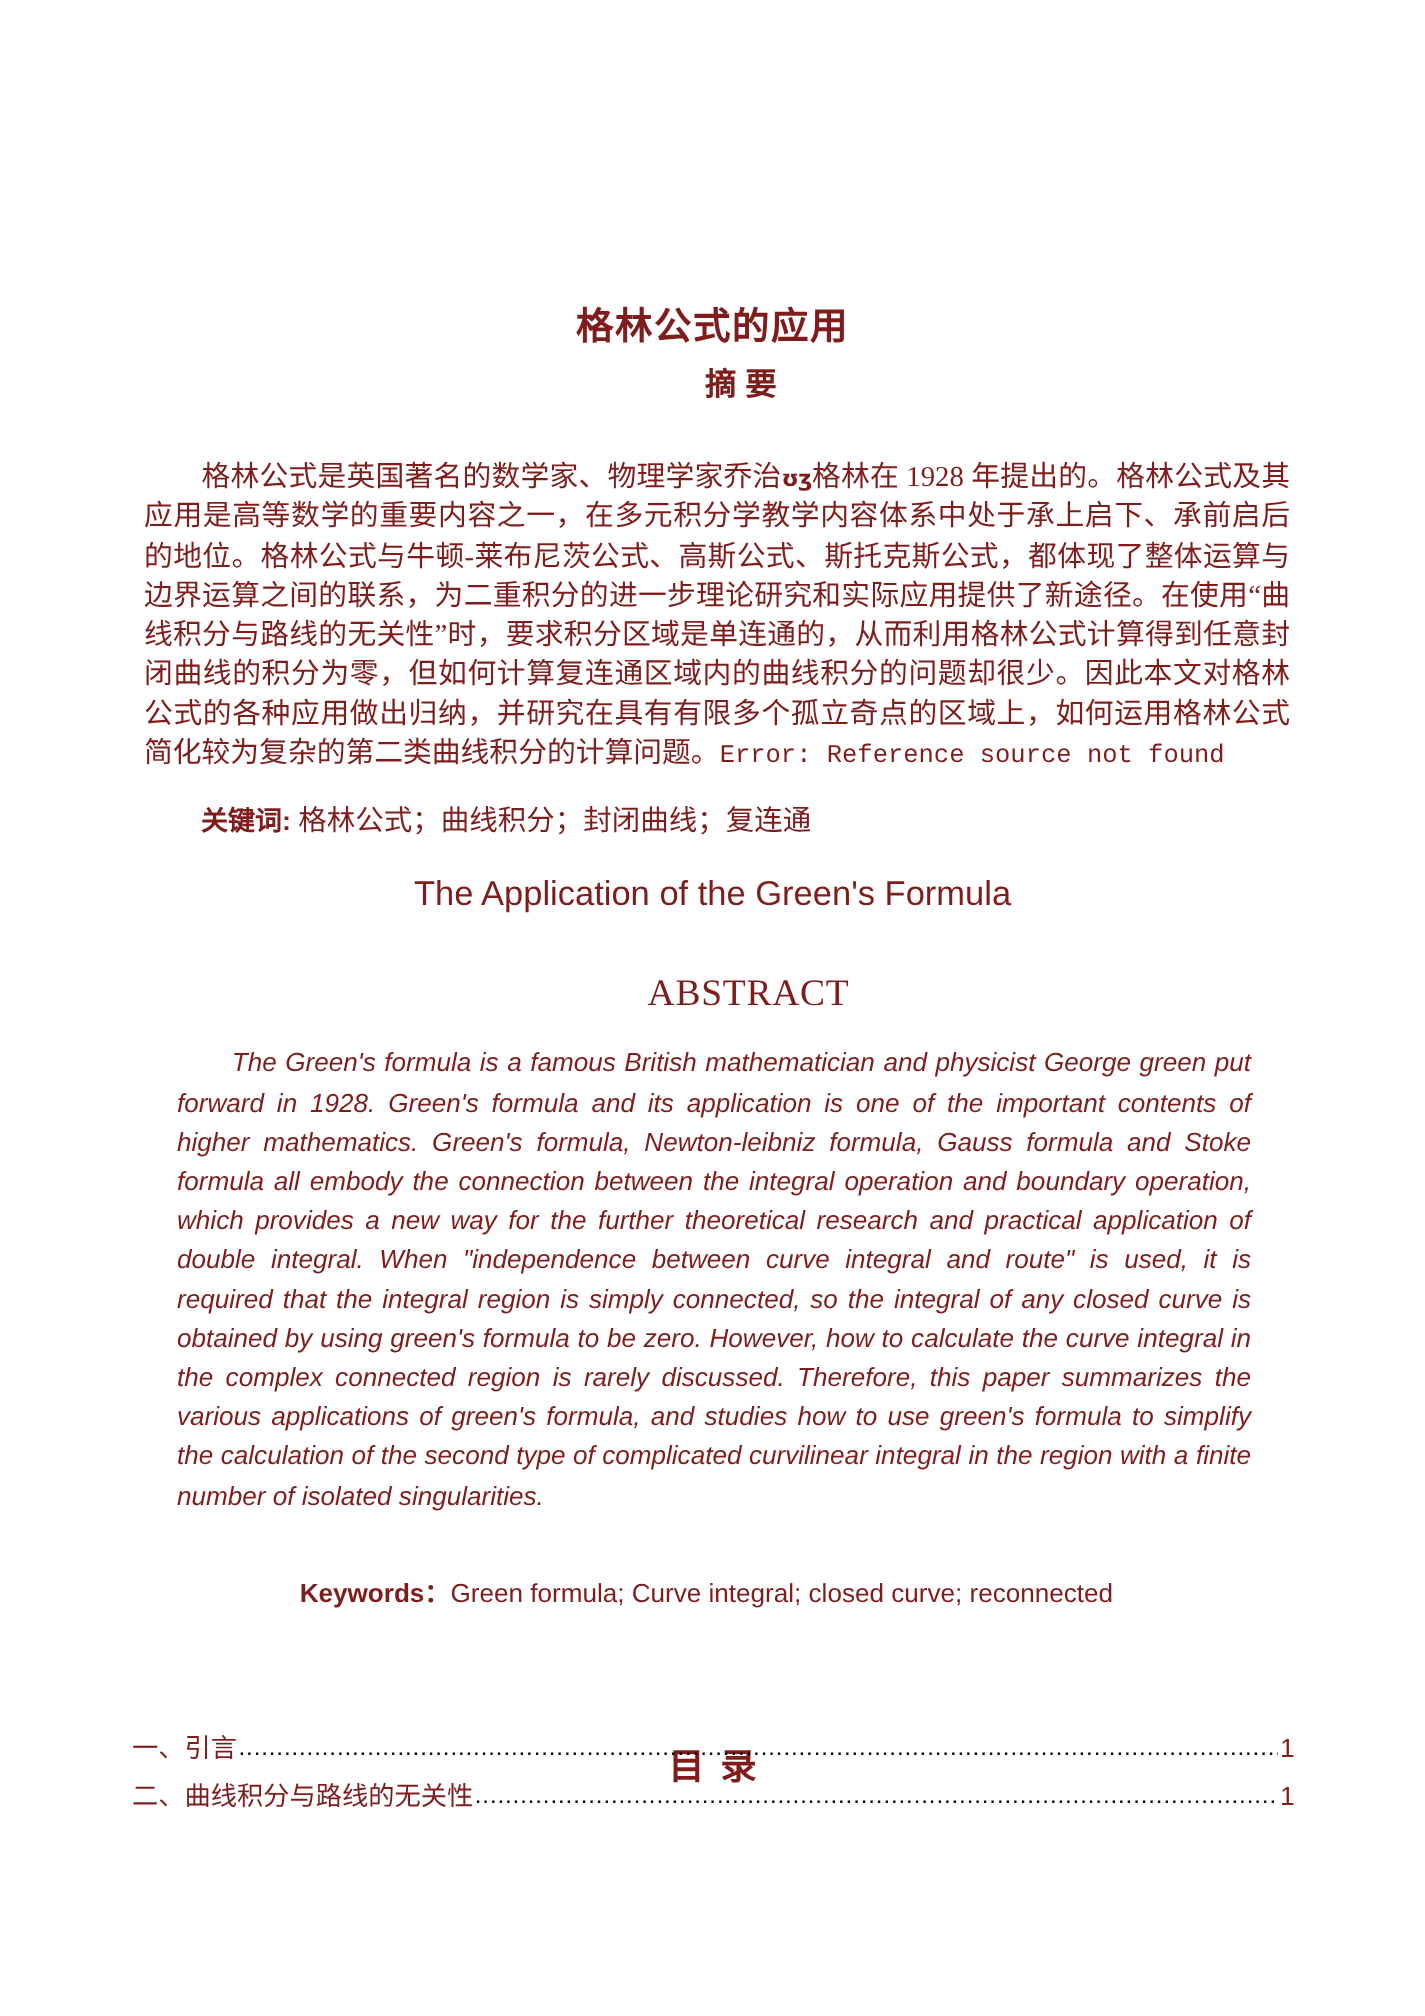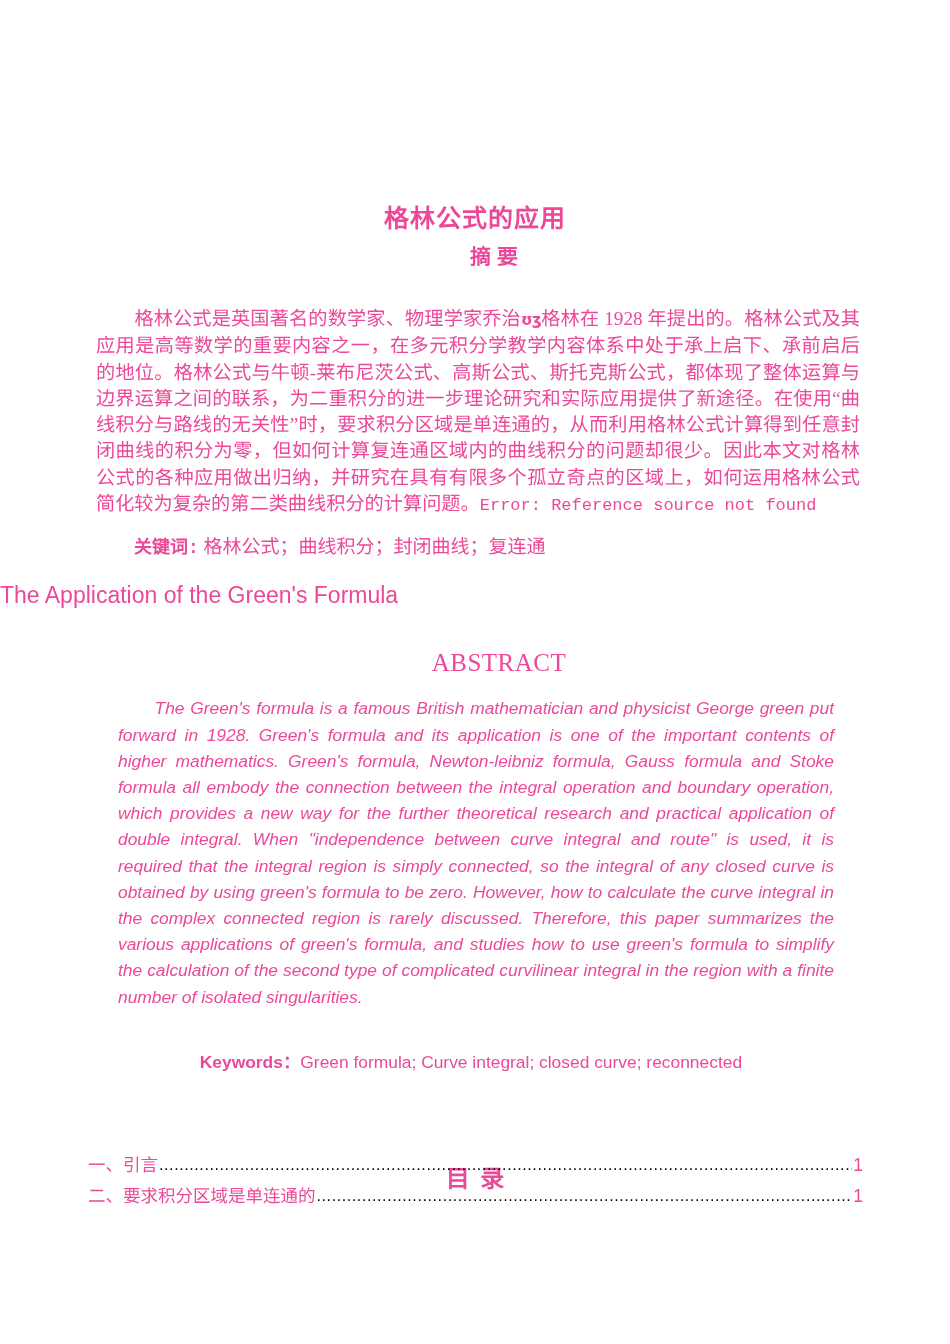--- a/index.html
+++ b/index.html
@@ -9,21 +9,21 @@
     background: #ffffff;
   }
   .page {
     position: relative;
     width: 950px;
     height: 1344px;
     background: #ffffff;
     overflow: hidden;
     box-sizing: border-box;
     font-family: "Liberation Serif", "DejaVu Serif", serif;
-    color: #ec4899;
+    color: #7f1d1d;
   }
 
   
   .cn-title {
     position: absolute;
     top: 186px;
     left: 0;
     width: 950px;
     text-align: center;
     font-family: "Liberation Sans", "DejaVu Sans", sans-serif;
@@ -78,31 +78,32 @@
     position: absolute;
     top: 514px;
     left: 96px;
     width: 764px;
     font-family: "Liberation Serif", "DejaVu Serif", serif;
     font-size: 19px;
     line-height: 28px;
     text-indent: 2em;
   }
   .cn-keywords .kw-label {
-    font-family: Liberation Mono, monospace;
+    font-family: Liberation Sans, sans-serif;
     font-weight: 700;
     font-size: 18px;
   }
 
   
   .en-title {
     position: absolute;
     top: 562px;
     left: 0;
     width: 950px;
+    text-align: center;
     font-family: "Liberation Sans", "DejaVu Sans", sans-serif;
     font-size: 23px;
     font-weight: 400;
     line-height: 1.3;
   }
 
   
   .en-abstract-heading {
     position: absolute;
     top: 626px;
@@ -219,19 +220,19 @@
 
   <h2 class="toc-heading">目  录</h2>
 
   <div class="toc-list">
     <div class="toc-row">
       <span class="toc-label">一、引言</span>
       <span class="toc-dots"></span>
       <span class="toc-page">1</span>
     </div>
     <div class="toc-row">
-      <span class="toc-label">二、要求积分区域是单连通的</span>
+      <span class="toc-label">二、曲线积分与路线的无关性</span>
       <span class="toc-dots"></span>
       <span class="toc-page">1</span>
     </div>
   </div>
 
 </div>
 
 </body></html>

